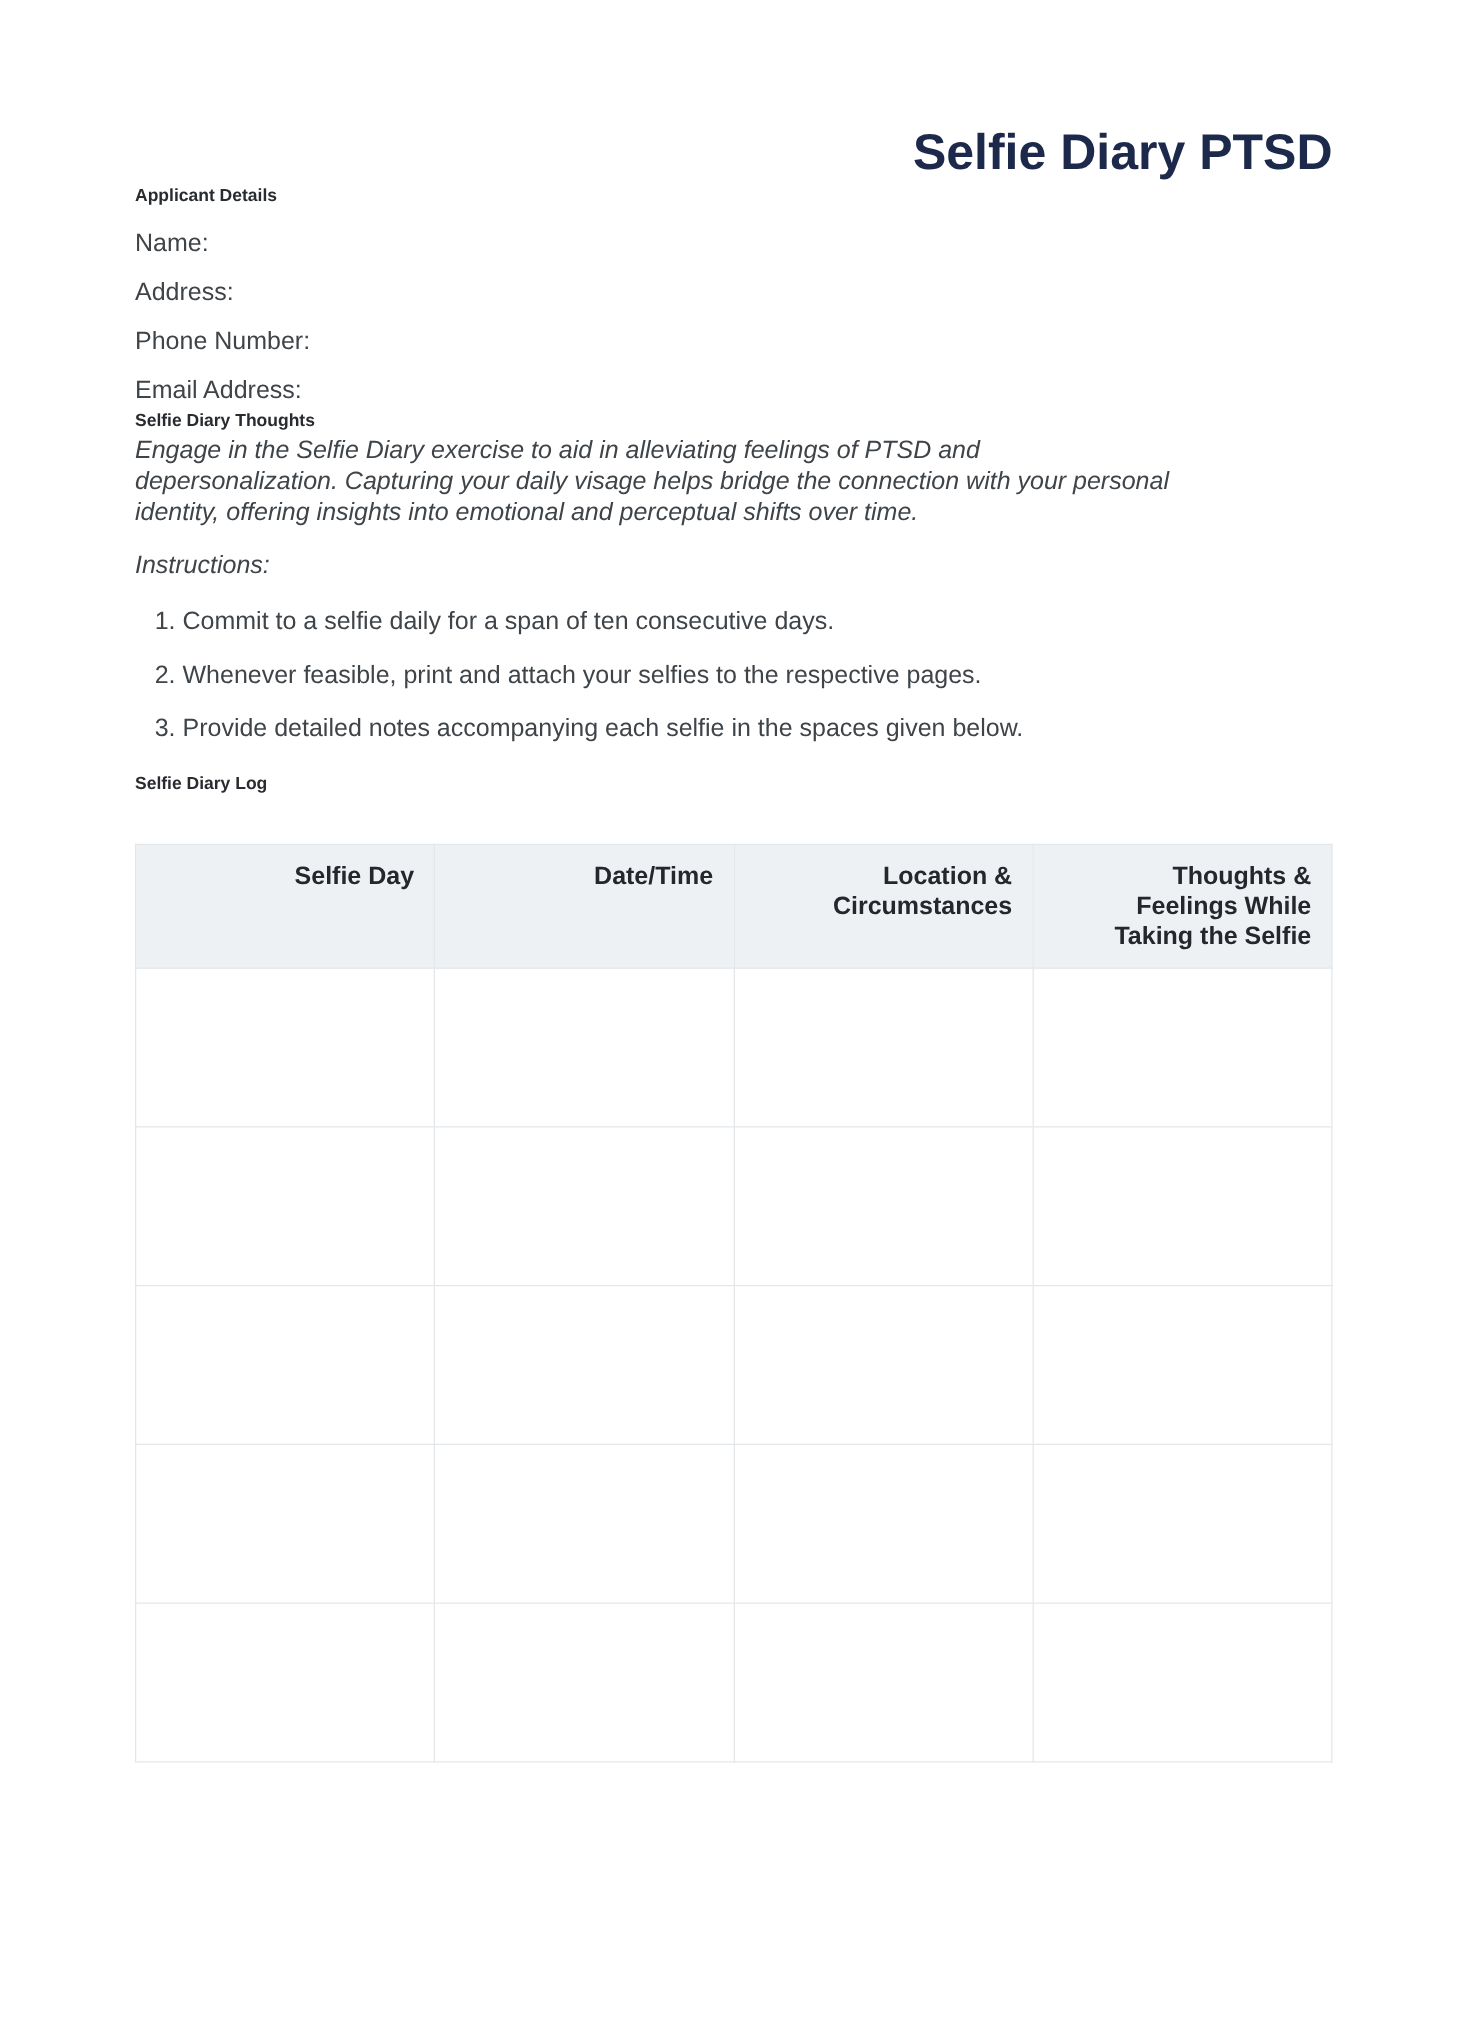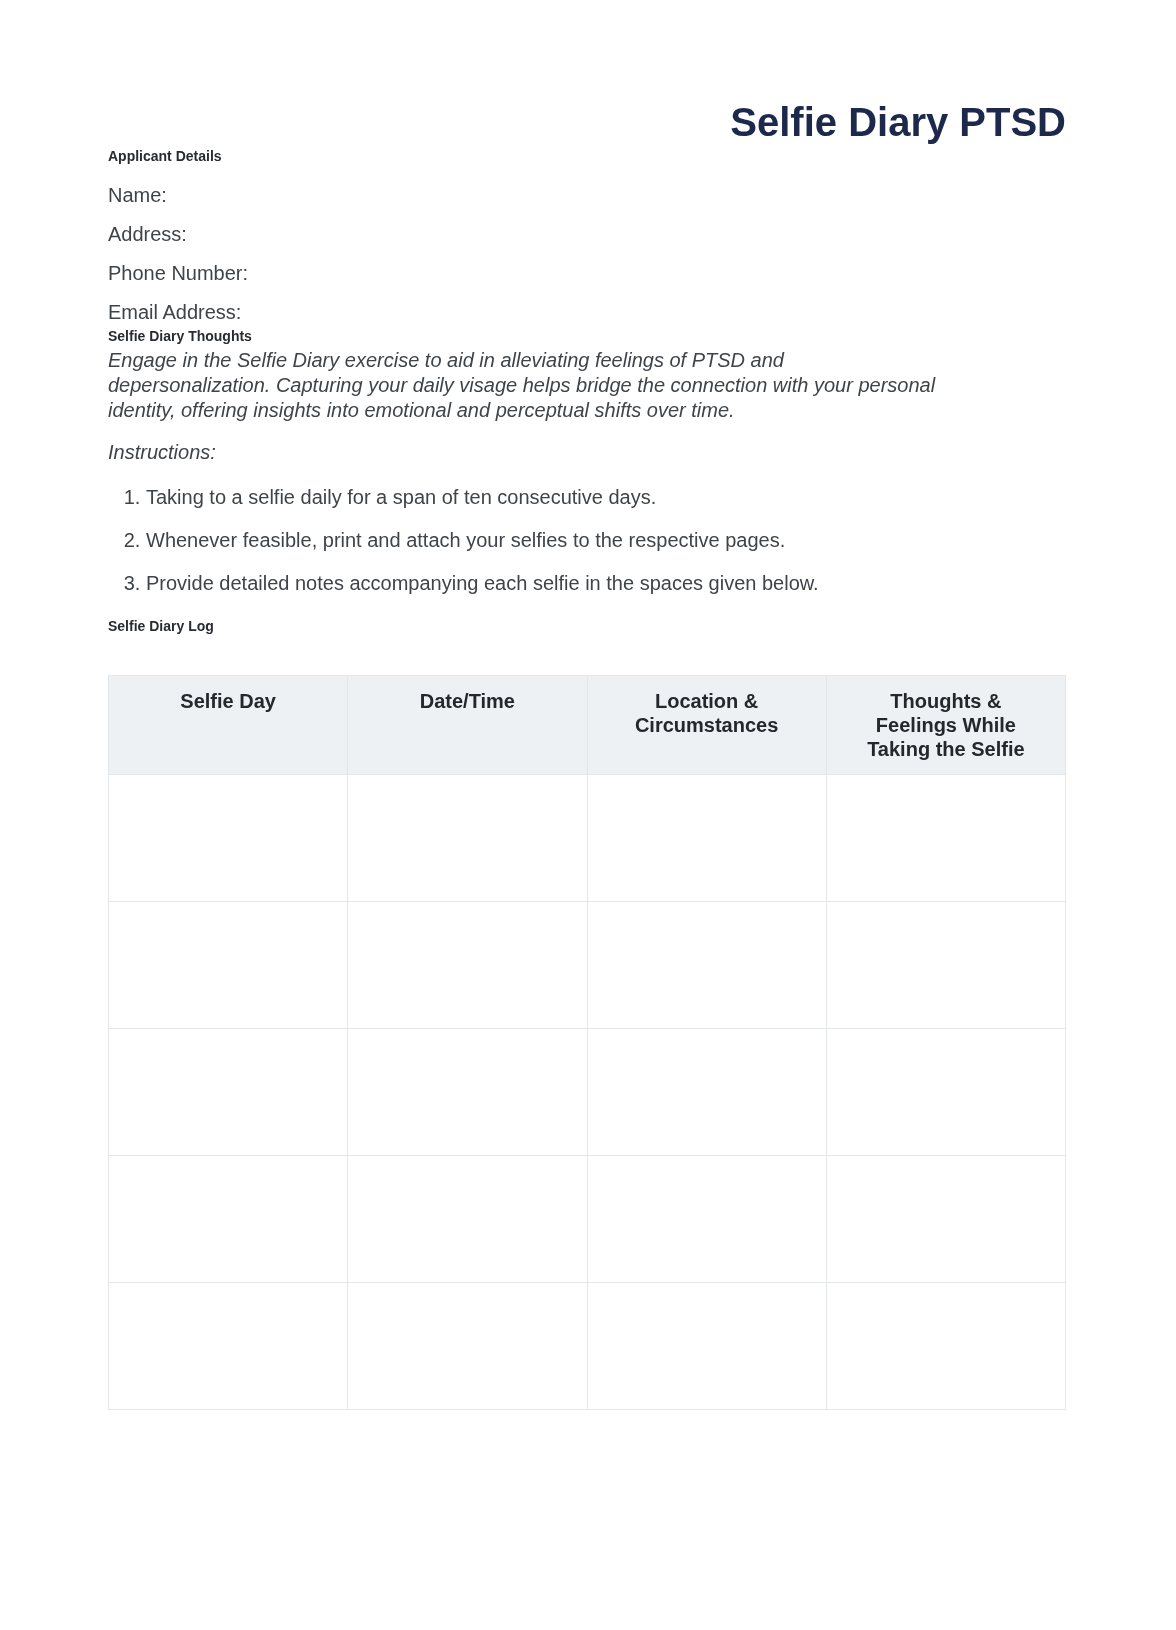--- a/index.html
+++ b/index.html
@@ -66,21 +66,21 @@
     table-layout: fixed;
   }
   table.log-table th {
     box-sizing: border-box;
     background: #eef1f4;
     border: 1px solid #e4e7ea;
     font-size: 20px;
     line-height: 24px;
     font-weight: bold;
     color: #24272b;
-    text-align: center;
+    text-align: right;
     vertical-align: top;
     padding: 13px 16px;
     white-space: pre-line;
     margin-top: 43px;
   }
   table.log-table td {
     border: 1px solid #e4e7ea;
     height: 124px;
     background: #ffffff;
   }
@@ -100,21 +100,21 @@
     <p class="field">Email Address:</p>
   </section>
 
   <section>
     <h2 class="section-heading activity-heading">Selfie Diary Thoughts</h2>
     <p class="description">Engage in the Selfie Diary exercise to aid in alleviating feelings of PTSD and
 depersonalization. Capturing your daily visage helps bridge the connection with your personal
 identity, offering insights into emotional and perceptual shifts over time.</p>
     <p class="instructions-label">Instructions:</p>
     <ol class="instructions-list">
-      <li>Taking to a selfie daily for a span of ten consecutive days.</li>
+      <li>Commit to a selfie daily for a span of ten consecutive days.</li>
       <li>Whenever feasible, print and attach your selfies to the respective pages.</li>
       <li>Provide detailed notes accompanying each selfie in the spaces given below.</li>
     </ol>
   </section>
 
   <section>
     <h2 class="section-heading log-heading">Selfie Diary Log</h2>
     <table class="log-table">
       <thead>
         <tr>

